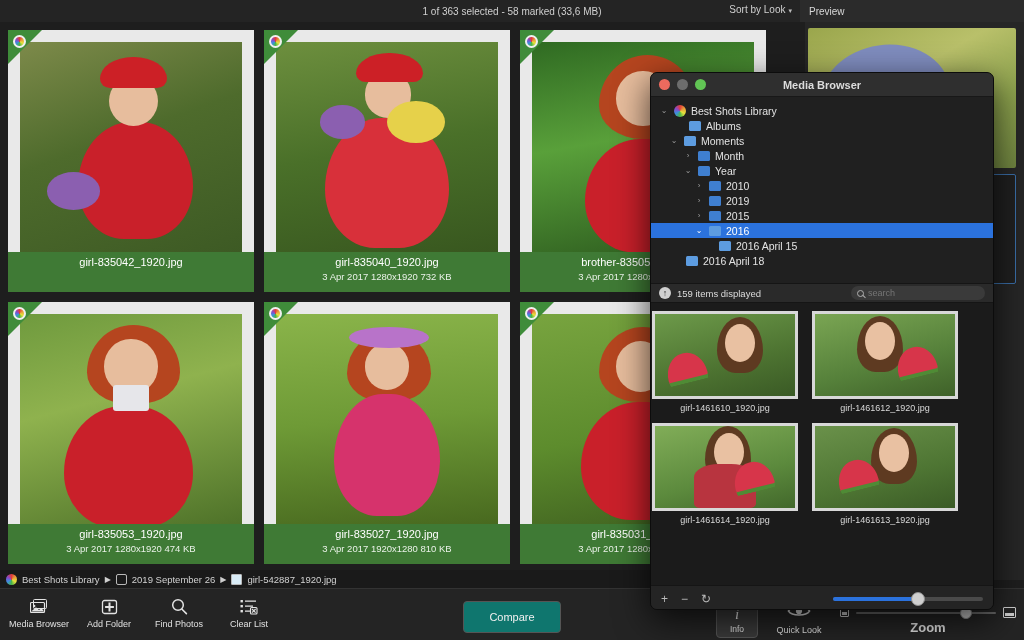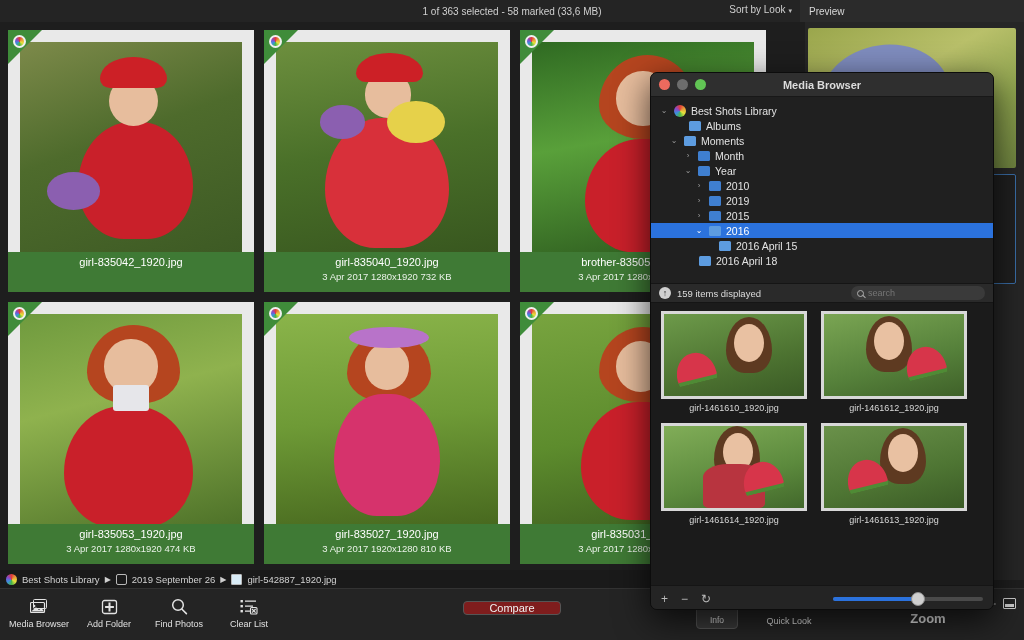--- a/index.html
+++ b/index.html
@@ -79,24 +79,24 @@
   .sb-arrow{font-size:8px;color:#cfcfcf;}
 
   
   .bottombar{position:absolute;left:0;bottom:0;width:1024px;height:52px;background:#242424;
              border-top:1px solid #333;}
   .tb-left{position:absolute;left:6px;top:4px;display:flex;gap:4px;}
   .tb-btn{width:66px;display:flex;flex-direction:column;align-items:center;gap:3px;
           padding-top:4px;cursor:default;}
   .tb-btn .ic{height:19px;display:flex;align-items:center;justify-content:center;color:#e3e3e3;}
   .tb-btn .tx{font-size:9px;color:#e0e0e0;white-space:nowrap;}
-  .compare{position:absolute;left:463px;top:12px;width:98px;height:14px;background:#7f1d1d;
+  .compare{position:absolute;left:463px;top:12px;width:98px;height:32px;background:#0f766e;
            border-radius:4px;color:#f0f0f0;font-size:11px;display:flex;align-items:center;
            justify-content:center;cursor:default;border:1px solid #555;}
-  .tb-right{position:absolute;right:8px;top:6px;display:flex;align-items:flex-end;gap:14px;}
+  .tb-right{position:absolute;right:8px;top:15px;display:flex;align-items:flex-end;gap:4px;}
   .info-btn{width:42px;display:flex;flex-direction:column;align-items:center;gap:2px;
             background:#3a3a3a;border:1px solid #555;border-radius:4px;padding:2px 0 3px;}
   .info-btn .ic{font-size:15px;font-style:italic;font-family:"Liberation Serif",serif;color:#f1f1f1;line-height:15px;}
   .info-btn .tx{font-size:8.5px;color:#e0e0e0;}
   .ql-btn{width:74px;display:flex;flex-direction:column;align-items:center;gap:3px;padding-bottom:3px;}
   .ql-btn .tx{font-size:9px;color:#e0e0e0;}
   .zoomwrap{width:176px;display:flex;flex-direction:column;align-items:center;gap:2px;padding-bottom:3px;}
   .zoomrow{display:flex;align-items:center;gap:7px;width:100%;}
   .zoom-track{flex:1;height:2px;background:#6a6a6a;position:relative;border-radius:1px;}
   .zoom-knob{position:absolute;top:-5px;left:74%;width:12px;height:12px;border-radius:50%;
@@ -131,21 +131,21 @@
   .mb-status .cnt{font-size:9.5px;color:#dcdcdc;}
   .upico{width:12px;height:12px;border-radius:50%;background:#cfcfcf;color:#2a2a2a;font-size:9px;
          display:flex;align-items:center;justify-content:center;line-height:1;flex:none;}
   .mb-search{margin-left:auto;width:134px;height:14px;background:#3a3a3a;border-radius:7px;
              display:flex;align-items:center;gap:4px;padding:0 6px;}
   .mb-search .mag{width:7px;height:7px;border:1.2px solid #aeaeae;border-radius:50%;position:relative;flex:none;}
   .mb-search .mag::after{content:"";position:absolute;right:-3px;bottom:-2px;width:4px;height:1.2px;
                          background:#aeaeae;transform:rotate(45deg);}
   .mb-search input{background:transparent;border:0;outline:0;color:#cfcfcf;font-size:9px;width:100%;
                    font-family:"Liberation Sans",sans-serif;}
-  .mb-grid{height:282px;background:#1b1b1b;padding:8px 10px;display:flex;flex-wrap:wrap;gap:10px 14px;
+  .mb-grid{height:282px;background:#1b1b1b;padding:8px 1px;display:flex;flex-wrap:wrap;gap:10px 14px;
            overflow:hidden;align-content:flex-start;}
   .mthumb{width:146px;}
   .mthumb .im{width:146px;height:88px;border:3px solid #d8d8d8;background:#3f6b2c;overflow:hidden;position:relative;}
   .mthumb .cap{font-size:9px;color:#d8d8d8;text-align:center;margin-top:4px;}
   .m1{background:linear-gradient(165deg,#6d9a4a 0%,#4d7331 60%,#3a5a25 100%);}
   .m2{background:linear-gradient(165deg,#7aa553 0%,#55803a 60%,#3f6129 100%);}
   .m3{background:linear-gradient(165deg,#81ad58 0%,#5c8a3d 60%,#42682b 100%);}
   .m4{background:linear-gradient(165deg,#6a914a 0%,#4e7533 60%,#3b5b26 100%);}
   .melon{position:absolute;width:40px;height:30px;background:#d7354a;
          border-radius:48% 48% 4% 4%/80% 80% 20% 20%;border-bottom:4px solid #4f8b35;transform:rotate(-14deg);}
@@ -431,21 +431,21 @@
       </div>
       <div class="row sel" style="padding-left:43px">
         <span class="tw">⌄</span>
         <span class="fld lt"></span>
         <span>2016</span>
       </div>
       <div class="row" style="padding-left:68px">
         <span class="fld lt"></span>
         <span>2016 April 15</span>
       </div>
-      <div class="row" style="padding-left:48px">
+      <div class="row" style="padding-left:35px">
         <span class="fld lt"></span>
         <span>2016 April 18</span>
       </div>
     </div>
 
     <div class="mb-status">
       <span class="upico">↑</span>
       <span class="cnt">159 items displayed</span>
       <span class="mb-search">
         <span class="mag"></span>

